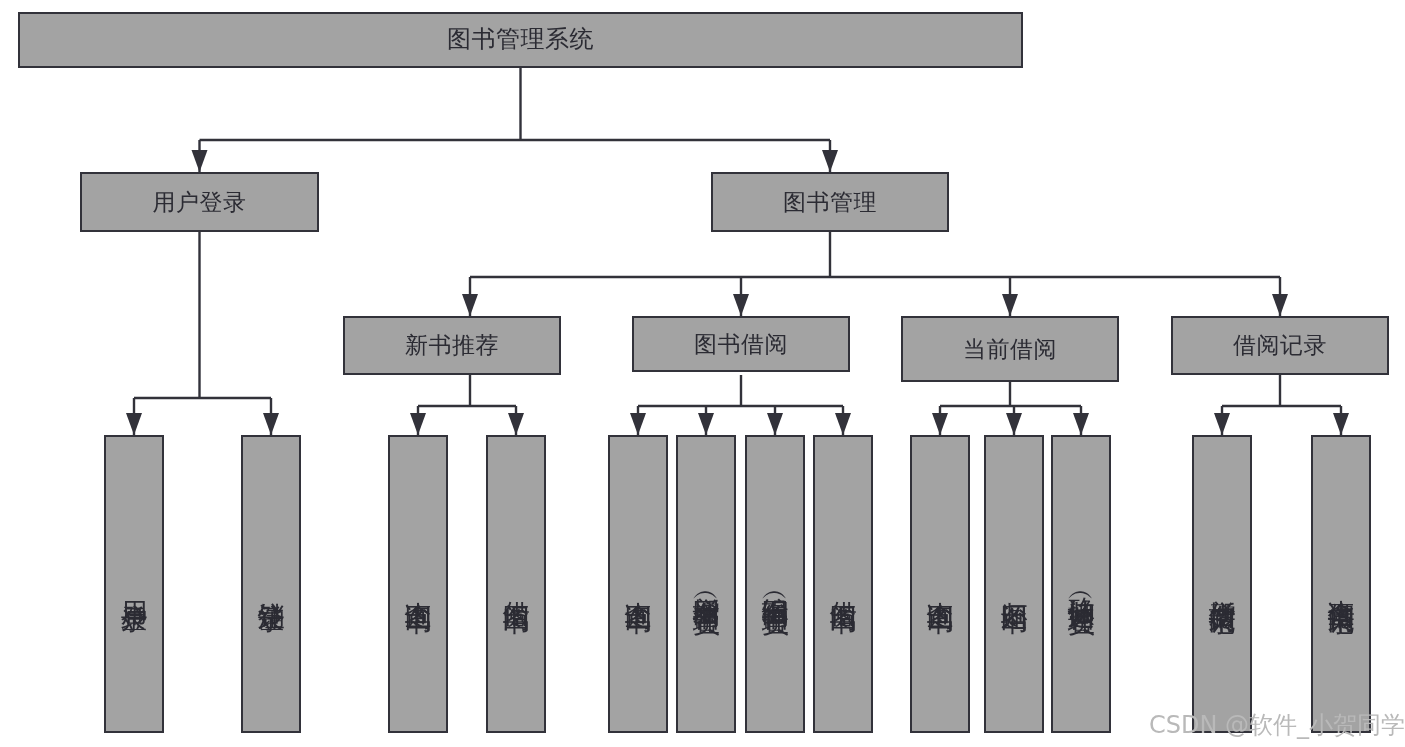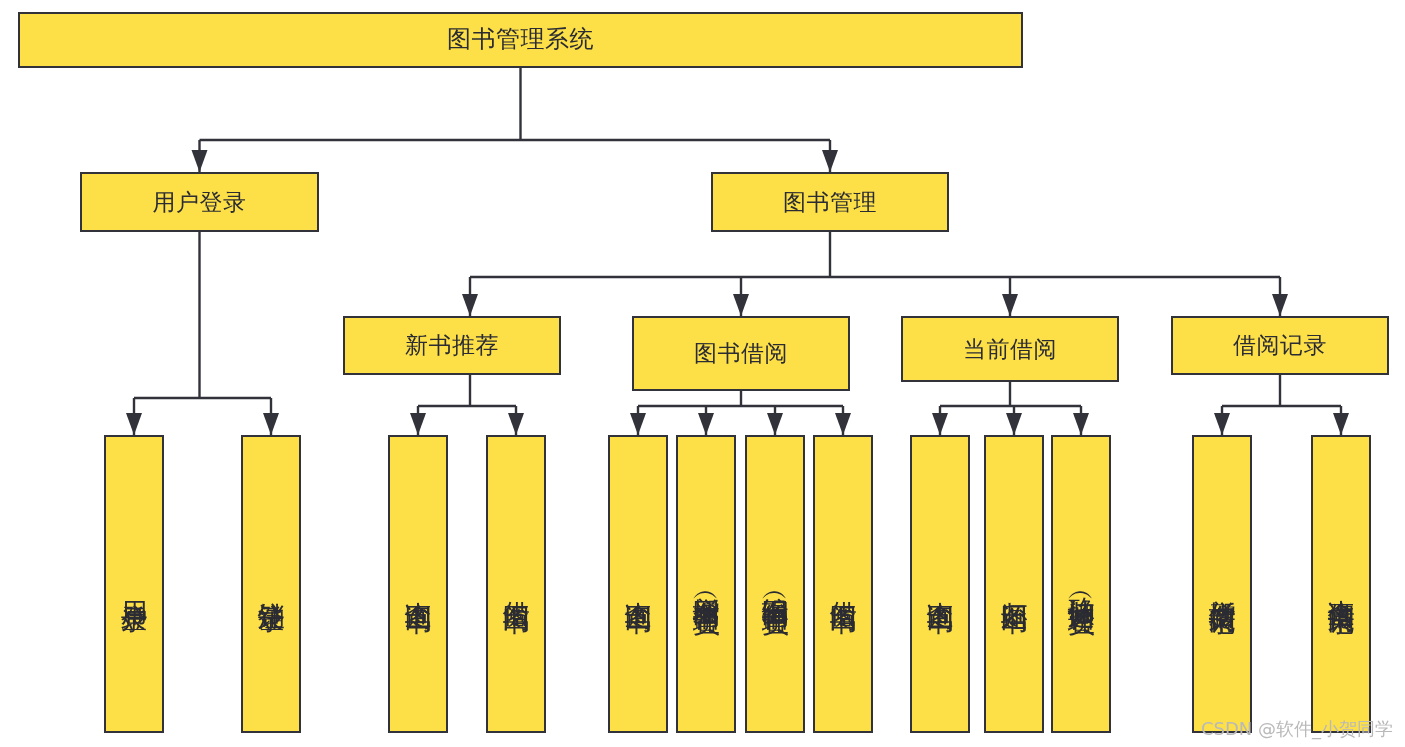--- a/index.html
+++ b/index.html
@@ -18,21 +18,21 @@
   #diagram-root {
     position: absolute;
     left: 0;
     top: 0;
     width: 1405px;
     height: 747px;
   }
   .node-box {
     position: absolute;
     box-sizing: border-box;
-    background: #fde047;
+    background: #a3a3a3;
     border: 2px solid #32323a;
     display: flex;
     align-items: center;
     justify-content: center;
     overflow: hidden;
   }
   .node-label {
     color: #2b2b33;
     font-family: "DejaVu Sans", "Liberation Sans", sans-serif;
     letter-spacing: 0.5px;
@@ -76,23 +76,23 @@
   .edge-line {
     stroke: #32323a;
     stroke-width: 2.4;
     fill: none;
   }
   .arrow-head {
     fill: #32323a;
   }
   #watermark {
     position: absolute;
-    right: 12px;
+    right: 0;
     bottom: 6px;
-    font-size: 18px;
+    font-size: 24px;
     color: #b9b9b9;
     font-family: "DejaVu Sans", "Liberation Sans", sans-serif;
     white-space: nowrap;
     user-select: none;
   }
 </style>
 </head>
 <body>
 
 <div id="diagram-root">
@@ -167,21 +167,21 @@
       <div class="node-box horizontal" style="left: 711px; top: 172px; width: 238px; height: 60px;">
         <div class="vert-inner">
           <span class="node-label">图书管理</span>
         </div>
       </div>
       <div class="node-box horizontal" style="left: 343px; top: 316px; width: 218px; height: 59px;">
         <div class="vert-inner">
           <span class="node-label">新书推荐</span>
         </div>
       </div>
-      <div class="node-box horizontal" style="left: 632px; top: 316px; width: 218px; height: 75px;">
+      <div class="node-box horizontal" style="left: 632px; top: 316px; width: 218px; height: 56px;">
         <div class="vert-inner">
           <span class="node-label">图书借阅</span>
         </div>
       </div>
       <div class="node-box horizontal" style="left: 901px; top: 316px; width: 218px; height: 66px;">
         <div class="vert-inner">
           <span class="node-label">当前借阅</span>
         </div>
       </div>
       <div class="node-box horizontal" style="left: 1171px; top: 316px; width: 218px; height: 59px;">

